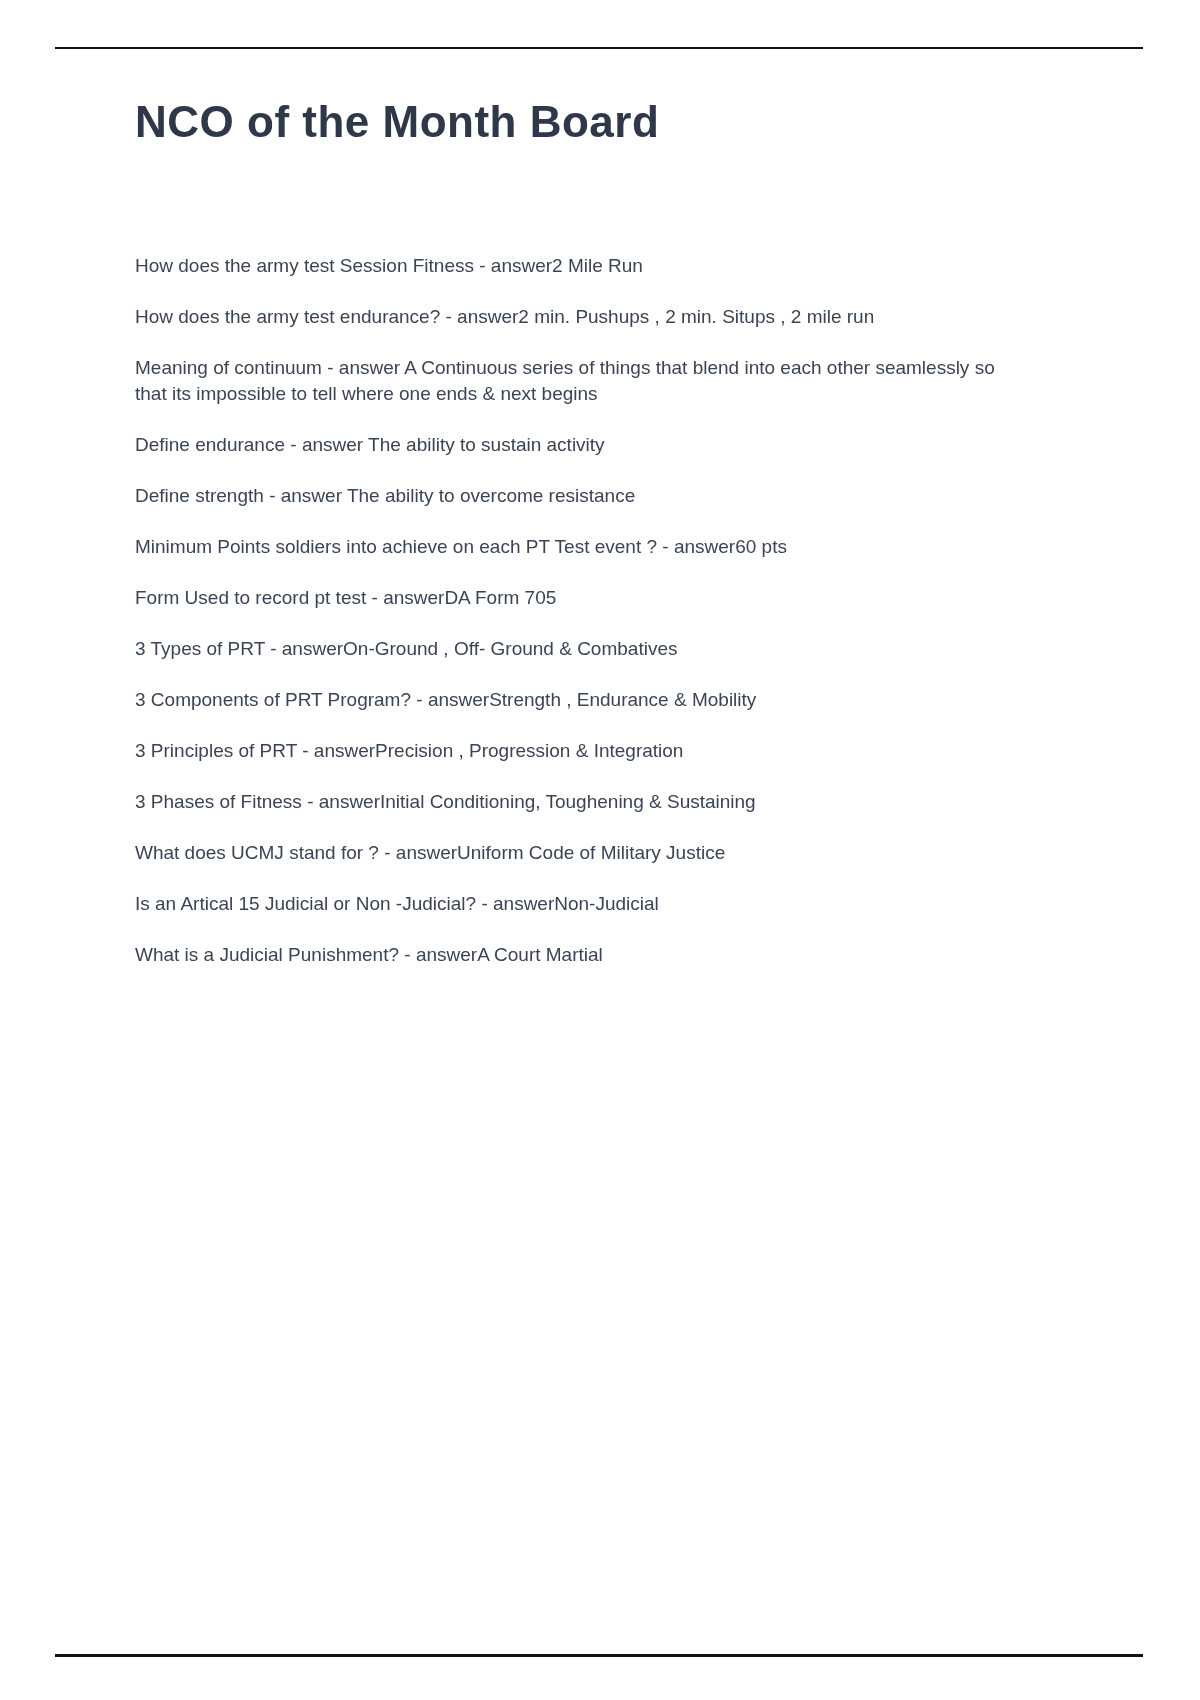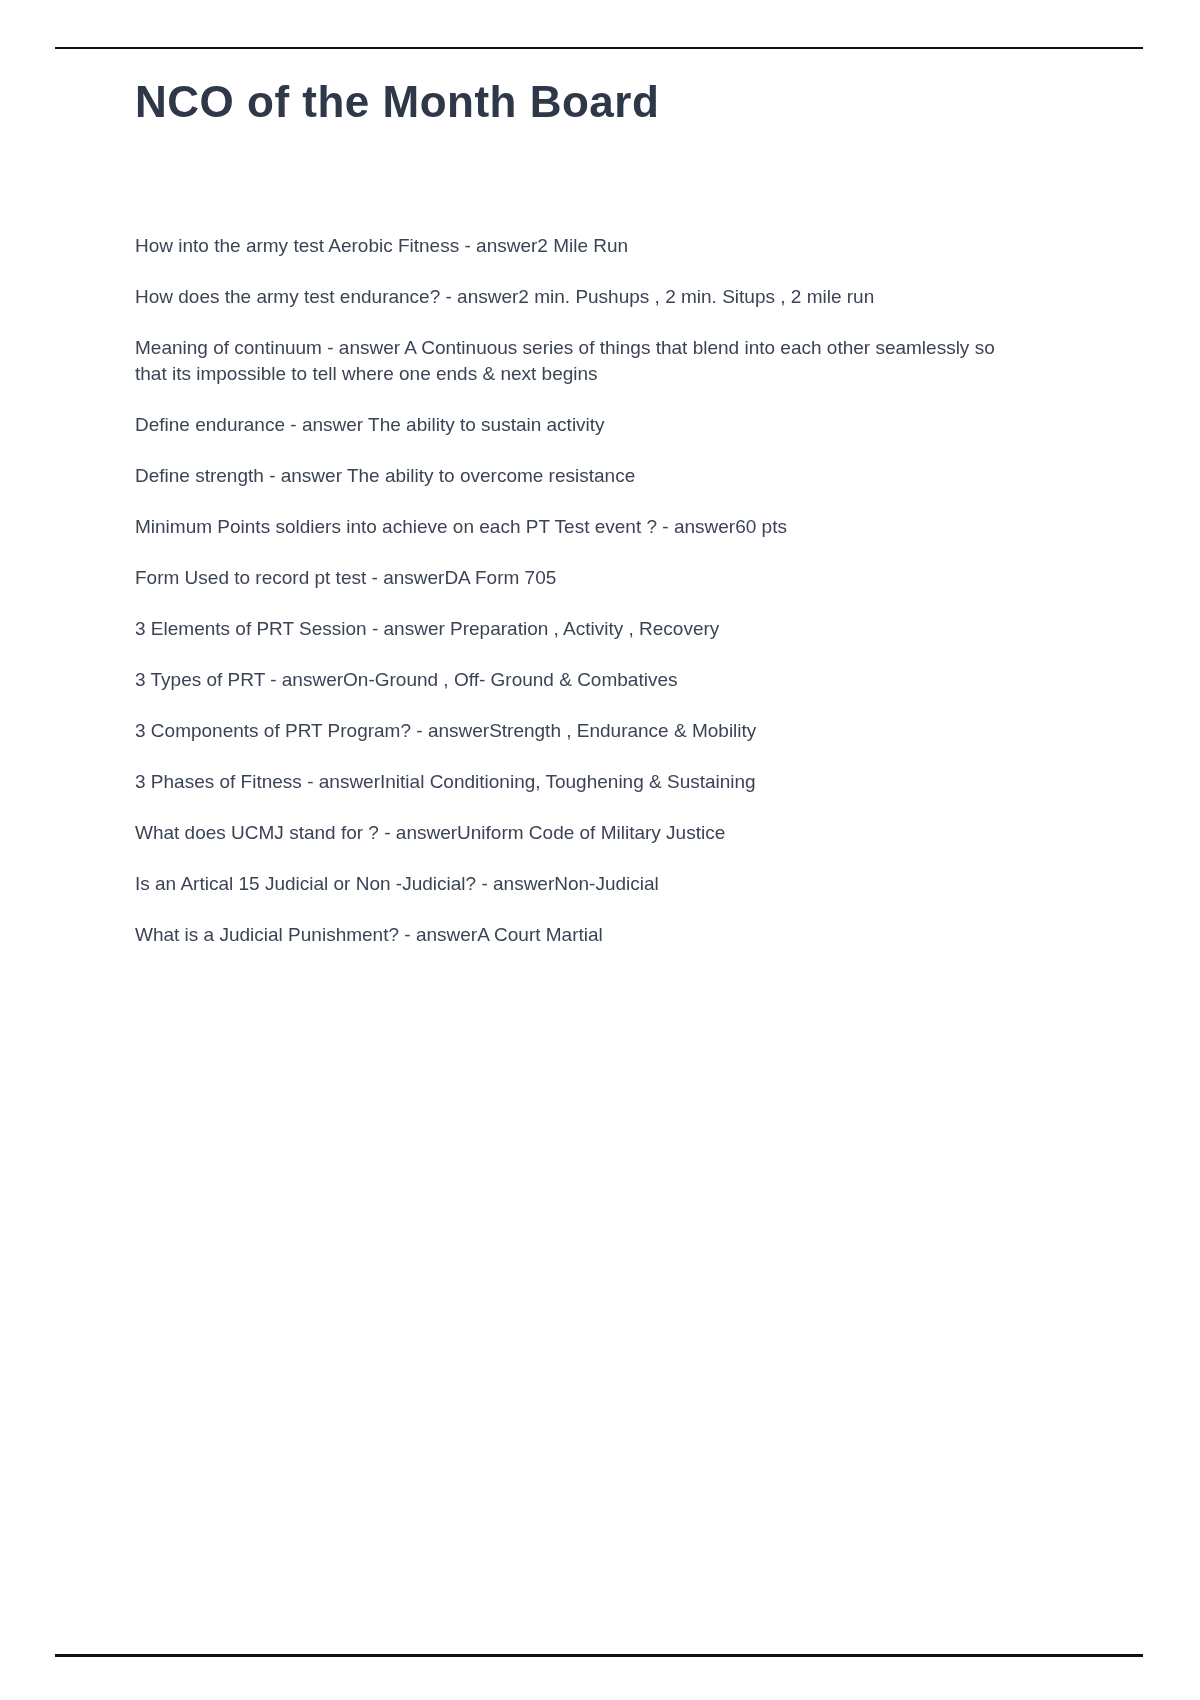--- a/index.html
+++ b/index.html
@@ -23,21 +23,21 @@
   .rule {
     position: absolute;
     left: 55px;
     right: 57px;
     height: 0;
     border-top: 2px solid var(--rule-color, #111111);
   }
   .rule-top { top: 47px; }
   .rule-bottom { top: 1654px; border-top-width: 3px; }
   .content {
-    padding: 76px 0 0 135px;
+    padding: 96px 0 0 135px;
     width: 872px;
   }
   h1.doc-title {
     margin: 0 0 104px 0;
     font-size: 44px;
     line-height: 1.2;
     font-weight: 700;
     color: var(--title-color, #2e3849);
     letter-spacing: 0.5px;
   }
@@ -53,30 +53,30 @@
 <body>
 
 <div class="page">
   <div class="rule rule-top"></div>
 
   <div class="content">
     <h1 class="doc-title">NCO of the Month Board</h1>
 
     <div class="qa-list">
 
-        <p class="qa-item">How into the army test Aerobic Fitness - answer2 Mile Run</p>
+        <p class="qa-item">How does the army test Session Fitness - answer2 Mile Run</p>
         <p class="qa-item">How does the army test endurance? - answer2 min. Pushups , 2 min. Situps , 2 mile run</p>
         <p class="qa-item">Meaning of continuum - answer A Continuous series of things that blend into each other seamlessly so that its impossible to tell where one ends &amp; next begins</p>
         <p class="qa-item">Define endurance - answer The ability to sustain activity</p>
         <p class="qa-item">Define strength - answer The ability to overcome resistance</p>
         <p class="qa-item">Minimum Points soldiers into achieve on each PT Test event ? - answer60 pts</p>
         <p class="qa-item">Form Used to record pt test - answerDA Form 705</p>
-        <p class="qa-item">3 Elements of PRT Session - answer Preparation , Activity , Recovery</p>
         <p class="qa-item">3 Types of PRT - answerOn-Ground , Off- Ground &amp; Combatives</p>
         <p class="qa-item">3 Components of PRT Program? - answerStrength , Endurance &amp; Mobility</p>
+        <p class="qa-item">3 Principles of PRT - answerPrecision , Progression &amp; Integration</p>
         <p class="qa-item">3 Phases of Fitness - answerInitial Conditioning, Toughening &amp; Sustaining</p>
         <p class="qa-item">What does UCMJ stand for ? - answerUniform Code of Military Justice</p>
         <p class="qa-item">Is an Artical 15 Judicial or Non -Judicial? - answerNon-Judicial</p>
         <p class="qa-item">What is a Judicial Punishment? - answerA Court Martial</p>
       </div>
   </div>
 
   <div class="rule rule-bottom"></div>
 </div>
 

